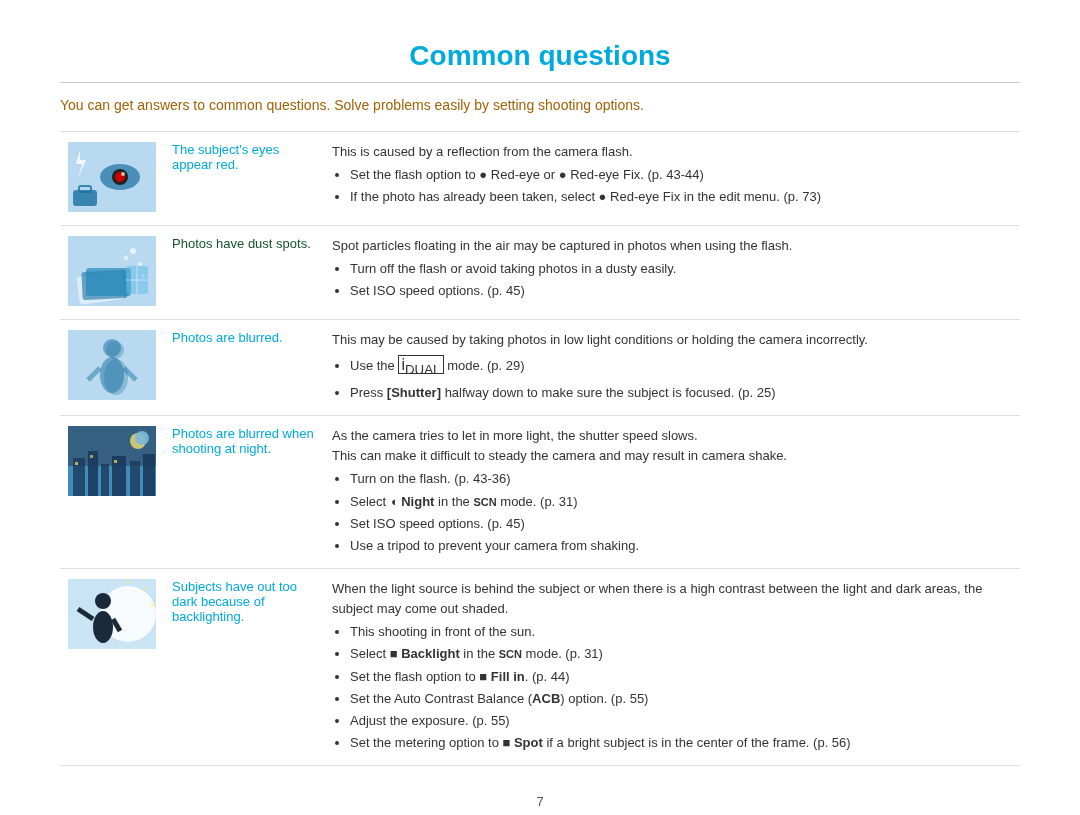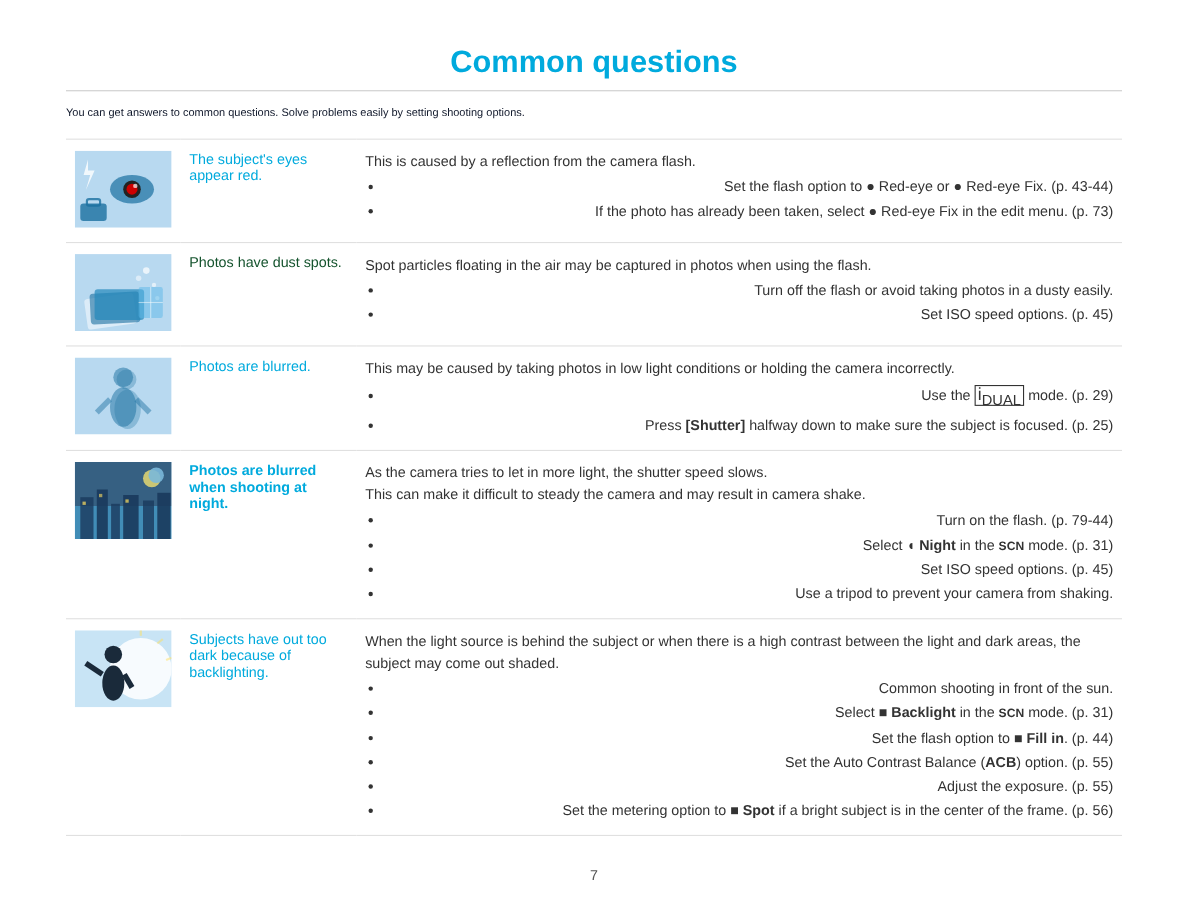--- a/index.html
+++ b/index.html
@@ -18,22 +18,22 @@
       font-weight: bold;
       margin-bottom: 10px;
       text-align: center;
     }
     .title-divider {
       border: none;
       border-top: 1.5px solid #ccc;
       margin-bottom: 14px;
     }
     .subtitle {
-      font-size: 10px;
-      color: #0f172a;
+      font-size: 14px;
+      color: #a16207;
       margin-bottom: 18px;
     }
     .faq-table {
       width: 100%;
       border-collapse: collapse;
     }
     .faq-table tr {
       border-top: 1px solid #e0e0e0;
     }
     .faq-table tr:last-child {
@@ -57,21 +57,20 @@
     }
     .desc-cell {
       font-size: 13px;
       color: #333;
       line-height: 1.55;
     }
     .desc-cell ul {
       list-style: disc;
       margin-left: 18px;
       margin-top: 3px;
-      text-align: right;
     }
     .desc-cell ul li {
       margin-bottom: 2px;
     }
     .page-num {
       text-align: center;
       margin-top: 28px;
       font-size: 13px;
       color: #555;
     }
@@ -169,26 +168,26 @@
     <rect x="20" y="25" width="10" height="45" fill="#1a3a5c" opacity="0.9"></rect>
     <rect x="33" y="38" width="8" height="32" fill="#1a3a5c" opacity="0.8"></rect>
     <rect x="44" y="30" width="14" height="40" fill="#1a3a5c" opacity="0.9"></rect>
     <rect x="62" y="35" width="10" height="35" fill="#1a3a5c" opacity="0.8"></rect>
     <rect x="75" y="28" width="12" height="42" fill="#1a3a5c" opacity="0.9"></rect>
 
     <rect x="7" y="36" width="3" height="3" fill="#ffe060" opacity="0.7"></rect>
     <rect x="22" y="29" width="3" height="3" fill="#ffe060" opacity="0.6"></rect>
     <rect x="46" y="34" width="3" height="3" fill="#ffe060" opacity="0.7"></rect>
   </svg></td>
-        <td class="label-cell" style="color: rgb(0, 170, 221); font-weight: bold;">Photos are blurred when shooting at night.</td>
+        <td class="label-cell" style="color: rgb(0, 170, 221);">Photos are blurred when shooting at night.</td>
         <td class="desc-cell">
           <p>As the camera tries to let in more light, the shutter speed slows.</p>
           <p>This can make it difficult to steady the camera and may result in camera shake.</p>
           <ul>
-            <li>Turn on the flash. (p. 79-44)</li>
+            <li>Turn on the flash. (p. 43-36)</li>
             <li>Select ◖ <strong>Night</strong> in the <span style="font-weight:bold;font-size:11px">SCN</span> mode. (p. 31)</li>
             <li>Set ISO speed options. (p. 45)</li>
             <li>Use a tripod to prevent your camera from shaking.</li>
           </ul>
         </td>
       </tr>
       <tr>
         <td class="img-cell"><svg width="88" height="70" viewBox="0 0 88 70" xmlns="http://www.w3.org/2000/svg">
     <rect width="88" height="70" fill="#c8e4f5"></rect>
 
@@ -201,21 +200,21 @@
     <line x1="45" y1="40" x2="52" y2="52" stroke="#1a2a3a" stroke-width="5"></line>
 
     <line x1="60" y1="5" x2="60" y2="0" stroke="#ffe060" stroke-width="2" opacity="0.5"></line>
     <line x1="75" y1="12" x2="80" y2="8" stroke="#ffe060" stroke-width="2" opacity="0.5"></line>
     <line x1="83" y1="27" x2="88" y2="25" stroke="#ffe060" stroke-width="2" opacity="0.5"></line>
   </svg></td>
         <td class="label-cell" style="color: rgb(0, 170, 221);">Subjects have out too dark because of backlighting.</td>
         <td class="desc-cell">
           <p>When the light source is behind the subject or when there is a high contrast between the light and dark areas, the subject may come out shaded.</p>
           <ul>
-            <li>Common shooting in front of the sun.</li>
+            <li>This shooting in front of the sun.</li>
             <li>Select ■ <strong>Backlight</strong> in the <span style="font-weight:bold;font-size:11px">SCN</span> mode. (p. 31)</li>
             <li>Set the flash option to ■ <strong>Fill in</strong>. (p. 44)</li>
             <li>Set the Auto Contrast Balance (<strong>ACB</strong>) option. (p. 55)</li>
             <li>Adjust the exposure. (p. 55)</li>
             <li>Set the metering option to ■ <strong>Spot</strong> if a bright subject is in the center of the frame. (p. 56)</li>
           </ul>
         </td>
       </tr>
     </tbody>
 </table>

